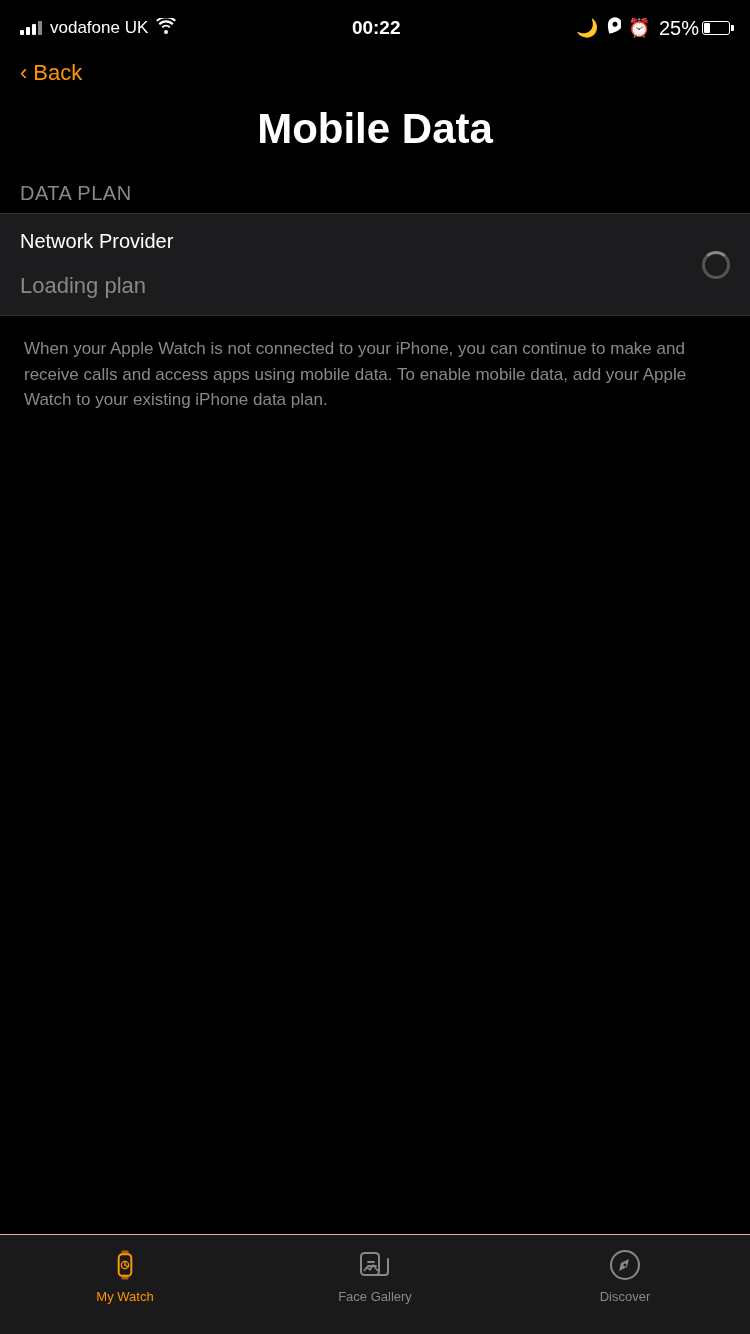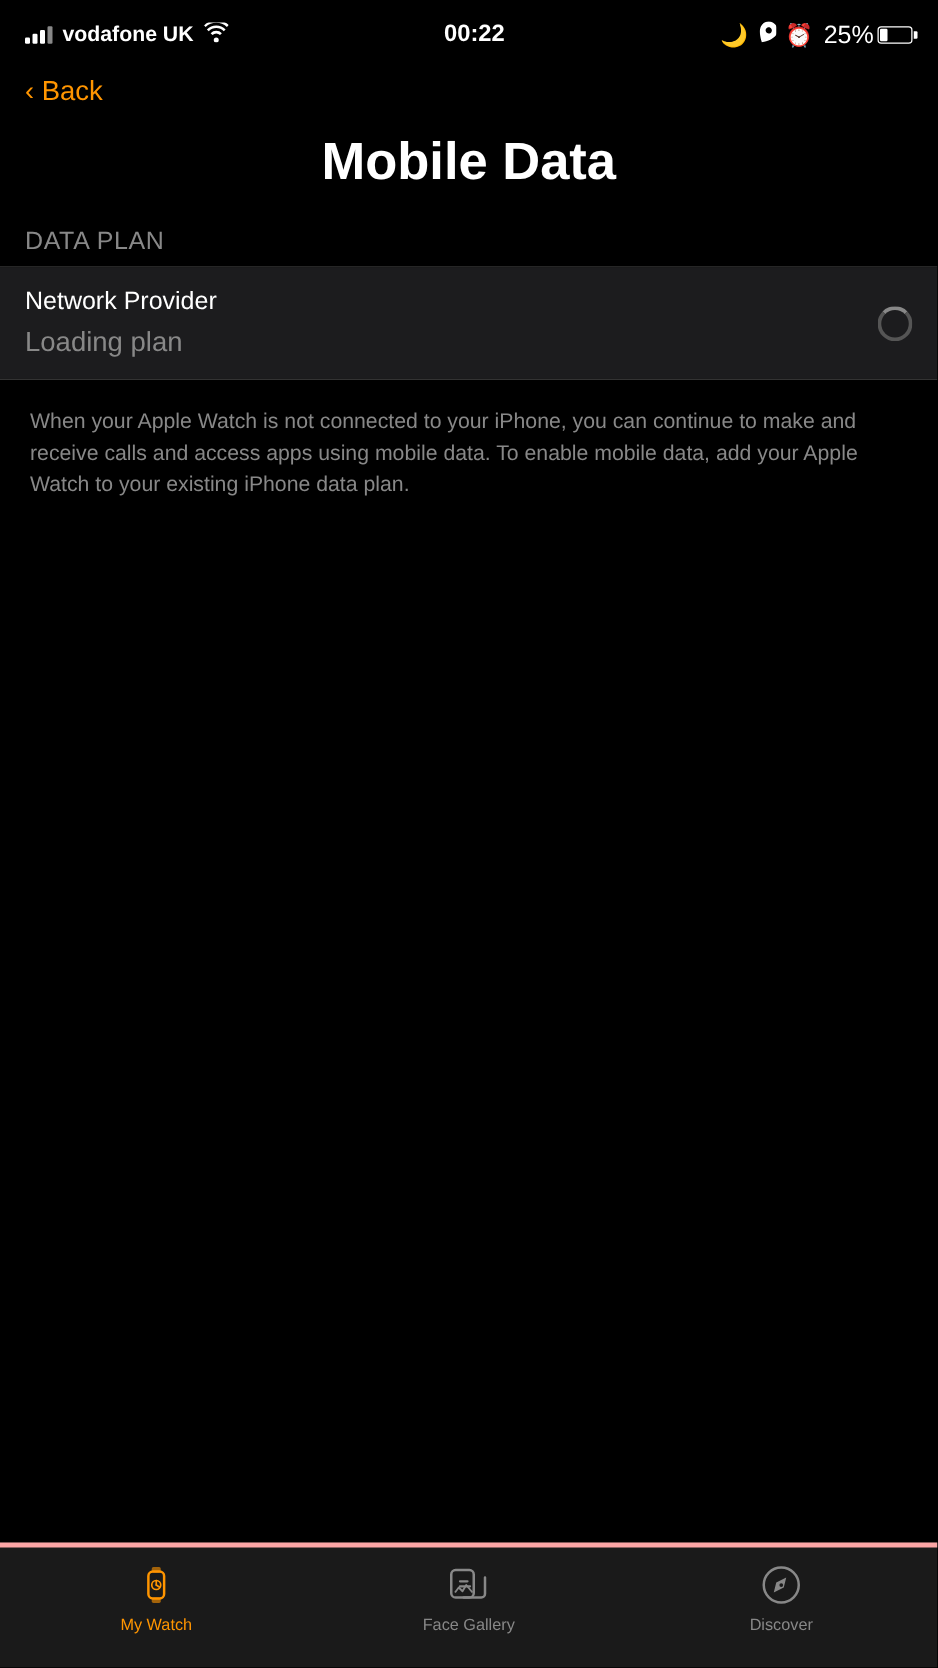--- a/index.html
+++ b/index.html
@@ -22,21 +22,21 @@
       justify-content: space-between;
       padding: 14px 20px 8px 20px;
       height: 50px;
     }
 
     .status-left {
       display: flex;
       align-items: center;
       gap: 8px;
       font-size: 17px;
-      font-weight: 700;
+      font-weight: 400;
       color: #fff;
     }
 
     .signal-bars {
       display: flex;
       align-items: flex-end;
       gap: 2px;
       height: 14px;
     }
 
@@ -158,21 +158,21 @@
       background: #1c1c1e;
       padding: 16px 20px;
       display: flex;
       align-items: center;
       justify-content: space-between;
     }
 
     .network-info {
       display: flex;
       flex-direction: column;
-      gap: 8px;
+      gap: 20px;
     }
 
     .network-title {
       font-size: 20px;
       font-weight: 400;
       color: #fff;
     }
 
     .network-subtitle {
       font-size: 22px;
@@ -204,21 +204,21 @@
     }
 
     
     .tab-bar {
       position: absolute;
       bottom: 0;
       left: 0;
       right: 0;
       height: 100px;
       background: #1a1a1a;
-      border-top: 4px solid #fca5a5;
+      border-top: 1px solid #fca5a5;
       display: flex;
       align-items: flex-start;
       padding-top: 12px;
     }
 
     .tab-item {
       flex: 1;
       display: flex;
       flex-direction: column;
       align-items: center;

